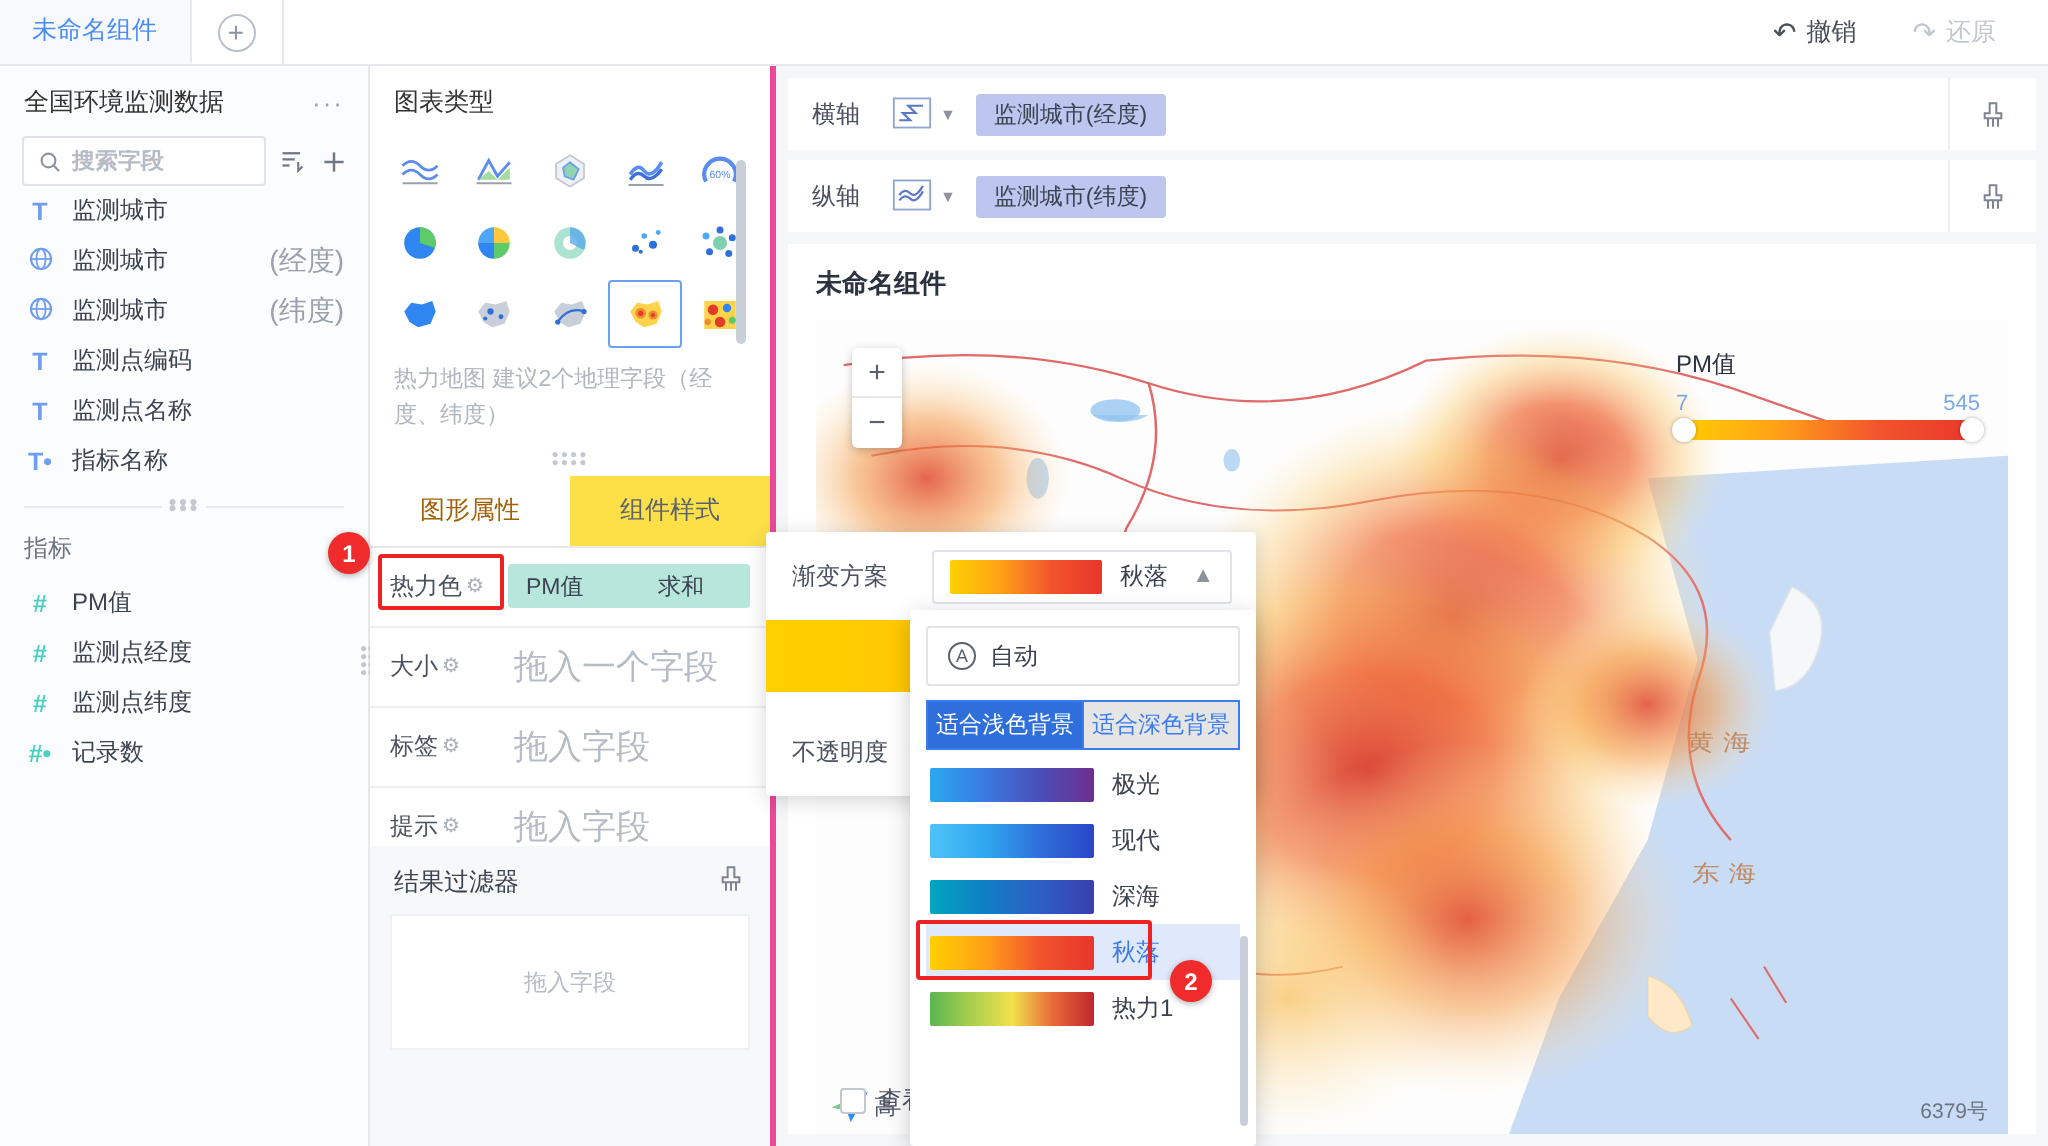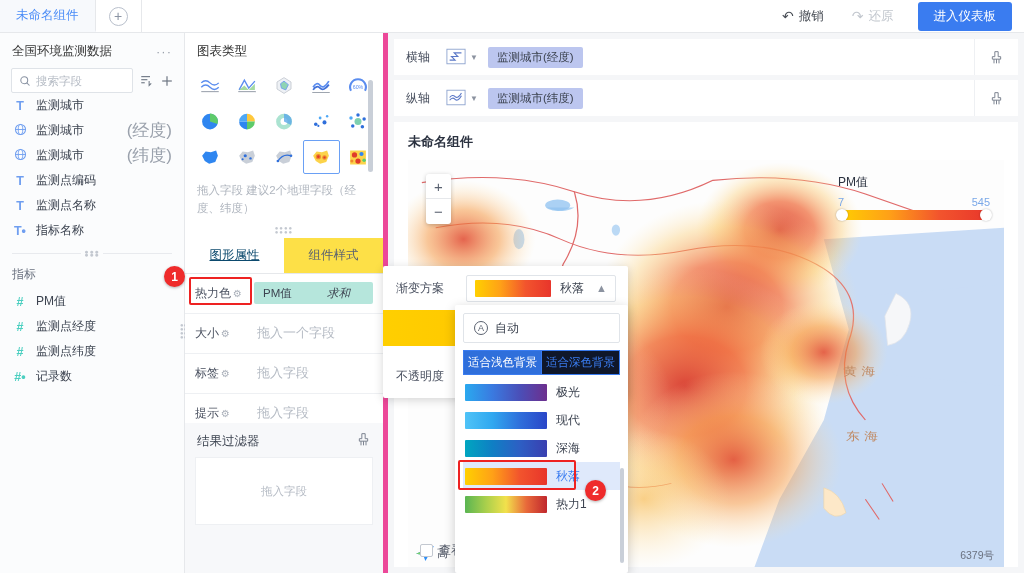--- a/index.html
+++ b/index.html
@@ -57,48 +57,48 @@
   }
   .ds-head .sp { flex: 1; }
   .dots { color: #9aa1ac; letter-spacing: 1px; font-size: 13px; }
   .search-row { display: flex; align-items: center; padding: 0 10px 0 11px; gap: 6px; }
   .search-box {
     flex: 1; height: 25px; border: 1px solid #dfe3e8; background: #fff;
     border-radius: 2px; display: flex; align-items: center; gap: 5px; padding: 0 7px;
   }
   .search-box input {
     border: none; outline: none; font-size: 11.5px; width: 100%;
-    font-family: inherit; color: #333; background: transparent;
+    font-family: inherit; color: #333; background: transparent; font-weight: bold;
   }
   .search-box input::placeholder { color: #b6bcc5; }
   .mini-ico { color: #7d8491; display: inline-flex; }
   .sec-title { padding: 12px 12px 6px 12px; font-size: 12px; color: #6b7280; }
   .field-row {
     display: flex; align-items: center; padding: 4px 12px 4px 13px;
     font-size: 12px; color: #3c4350; gap: 9px; height: 25px;
   }
   .f-ico { width: 14px; text-align: center; font-weight: 700; font-size: 12.5px; }
   .f-ico.dim { color: #6f9ef0; }
   .f-ico.mea { color: #4ccfc0; }
   .f-name { flex: 1; }
-  .f-sub { color: #9aa1ac; font-size: 17px; }
+  .f-sub { color: #9aa1ac; font-size: 14px; }
   .divider-h { height: 1px; background: #e8eaee; margin: 10px 12px 0 12px; position: relative; }
   .grip-dots {
     position: absolute; left: 50%; transform: translateX(-50%); top: -3px;
     width: 22px; height: 7px; color: #c3c8d0; font-size: 7px; letter-spacing: 1px;
     line-height: 3px; text-align: center; background: #fbfcfd;
   }
   .col-grip {
     position: absolute; right: -3px; top: 290px; width: 7px; height: 20px;
     color: #c3c8d0; font-size: 6px; line-height: 4px; text-align: center;
   }
 
   
   .col-cfg {
-    width: 203px; background: #fff; border-right: 5px solid #ec4899;
+    width: 203px; background: #fff; border-right: 3px solid #ec4899;
     display: flex; flex-direction: column; position: relative;
   }
   .cfg-title { padding: 10px 12px 8px 12px; font-size: 12.5px; color: #333; }
   .chart-grid {
     display: grid; grid-template-columns: repeat(5, 1fr);
     padding: 0 6px; row-gap: 2px;
   }
   .ct-cell {
     height: 34px; display: flex; align-items: center; justify-content: center;
     border-radius: 2px;
@@ -110,38 +110,38 @@
   }
   .cfg-grip {
     text-align: center; color: #c3c8d0; font-size: 6px; line-height: 4px;
     padding-top: 8px; letter-spacing: 1px;
   }
   .tabs2 { display: flex; border-bottom: 1px solid #e6e8eb; margin-top: 4px; }
   .tab2 {
     flex: 1; text-align: center; padding: 9px 0; font-size: 12.5px;
     color: #5a6270; background: #fde047;
   }
-  .tab2.active { color: #0c4a6e; background: #fff; text-decoration: underline; }
+  .tab2.active { color: #a16207; background: #fff; }
   .shelf-list { flex: 1; overflow: hidden; }
   .shelf-row {
     display: flex; align-items: center; gap: 7px; padding: 0 10px;
     height: 40px; border-bottom: 1px solid #eef0f3;
   }
   .shelf-lab {
     width: 52px; font-size: 12px; color: #4a5160; display: flex;
     align-items: center; gap: 2px; flex-shrink: 0;
   }
   .gear { color: #aab0ba; font-size: 10px; }
   .pill {
     flex: 1; height: 22px; border-radius: 2px; display: flex; align-items: center;
     padding: 0 9px; font-size: 11.5px; color: #3c4350;
   }
   .pill.green { background: #b6e6dc; }
-  .pill .agg { margin-left: auto; margin-right: 14px; font-style: italic; }
-  .pill-empty { flex: 1; font-size: 13px; color: #b6bcc5; padding-left: 3px; }
+  .pill .agg { margin-left: auto; margin-right: 14px; }
+  .pill-empty { flex: 1; font-size: 17px; color: #b6bcc5; padding-left: 3px; }
   .shelf-row.highlight { position: relative; }
   .hl-box {
     position: absolute; left: 4px; top: 3px; width: 63px; height: 28px;
     border: 2px solid #ee2222; border-radius: 2px; pointer-events: none;
   }
   .filter-head {
     display: flex; align-items: center; padding: 9px 12px 7px 12px;
     font-size: 12.5px; color: #3c4350; background: #f7f8fa;
   }
   .filter-head .sp { flex: 1; }
@@ -257,21 +257,21 @@
   .circ-a {
     width: 14px; height: 14px; border-radius: 50%; border: 1px solid #5a6270;
     font-size: 9px; display: flex; align-items: center; justify-content: center; color:#5a6270;
   }
   .seg { display: flex; margin-top: 7px; }
   .seg-btn {
     flex: 1; height: 25px; font-size: 11.5px; display: flex; align-items: center;
     justify-content: center; border: 1px solid #3a7cf0;
   }
   .seg-btn.on { background: #2f6fdb; color: #fff; }
-  .seg-btn.off { background: #0f172a; color: #3a7cf0; border-left: none; }
+  .seg-btn.off { background: #e5e5e5; color: #3a7cf0; border-left: none; }
   .dd-scroll { margin-top: 3px; position: relative; }
   .dd-item {
     display: flex; align-items: center; gap: 9px; height: 28px; padding: 0 2px;
     position: relative;
   }
   .dd-item.sel { background: #dfe9fb; }
   .dd-sw { width: 82px; height: 17px; border-radius: 1px; }
   .dd-name { font-size: 12px; color: #3c4350; }
   .dd-item.sel .dd-name { color: #3a7cf0; }
   .sel-box {
@@ -317,23 +317,20 @@
   <div class="topbar-spacer"></div>
   <div class="topbar-actions">
     <div class="tb-act">
       <span class="tb-ico">↶</span>
       <span>撤销</span>
     </div>
     <div class="tb-act disabled">
       <span class="tb-ico">↷</span>
       <span>还原</span>
     </div>
-    <div class="btn-primary">
-      <span>进入仪表板</span>
-    </div>
   </div>
 </div>
 
 <div class="main">
 
   <div class="col-fields">
     <div class="ds-head">
       <span>全国环境监测数据</span>
       <span class="sp"></span>
       <span class="dots">···</span>
@@ -549,21 +546,21 @@
             <rect x="3" y="4" width="18" height="16" fill="#fcd34a"></rect>
             <circle cx="8" cy="9" r="3" fill="#e03b2b"></circle>
             <circle cx="16" cy="8" r="2.4" fill="#2f86f0"></circle>
             <circle cx="12" cy="16" r="3" fill="#e03b2b"></circle>
             <circle cx="19" cy="15" r="2" fill="#5ecb6a"></circle>
             <circle cx="5" cy="16" r="1.8" fill="#f08a2e"></circle>
           </svg>
       </div>
     </div>
 
-    <div class="ct-hint">拖入字段 建议2个地理字段（经度、纬度）</div>
+    <div class="ct-hint">热力地图 建议2个地理字段（经度、纬度）</div>
     <div class="cfg-grip">●●●●<br>●●●●</div>
 
     <div class="tabs2">
       <div class="tab2 active">
         <span>图形属性</span>
       </div>
       <div class="tab2">
         <span>组件样式</span>
       </div>
     </div>

